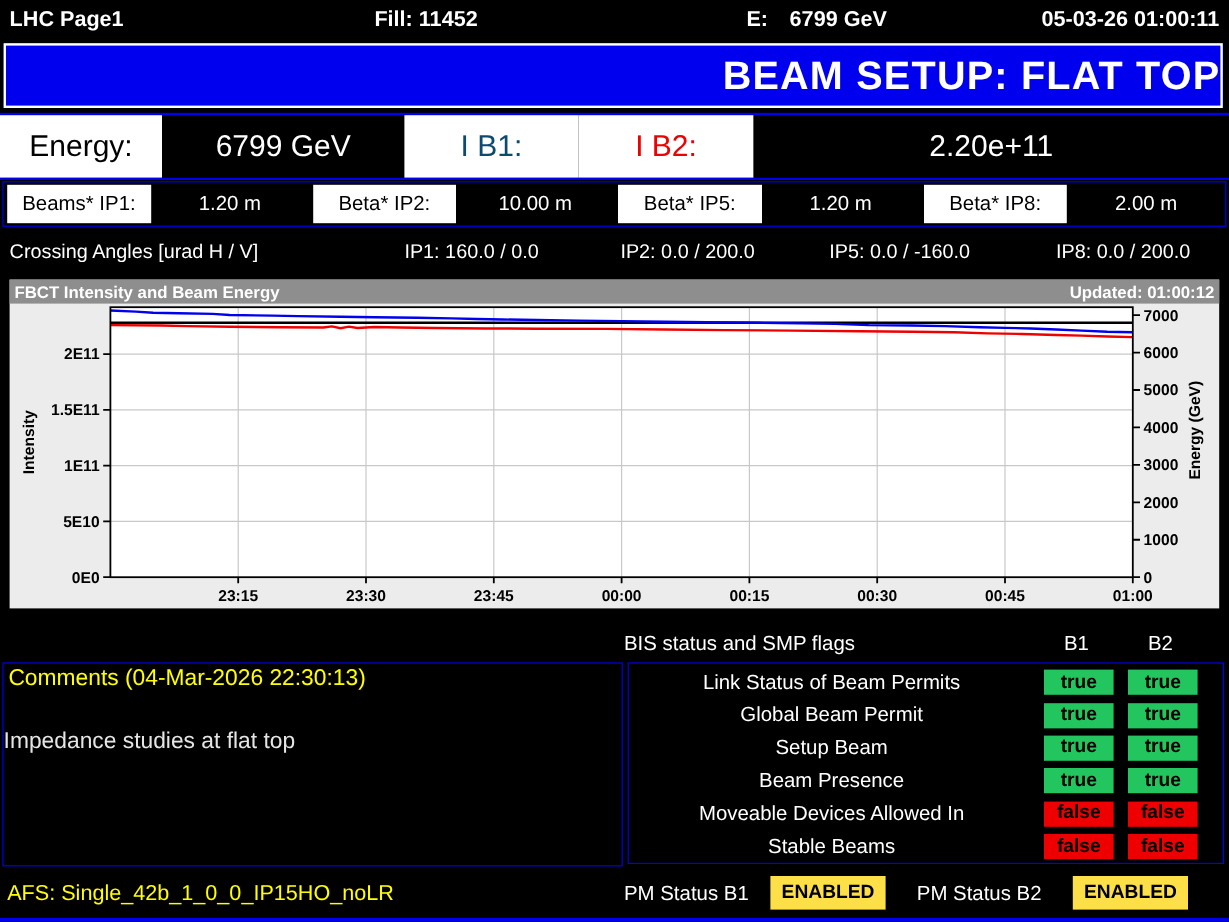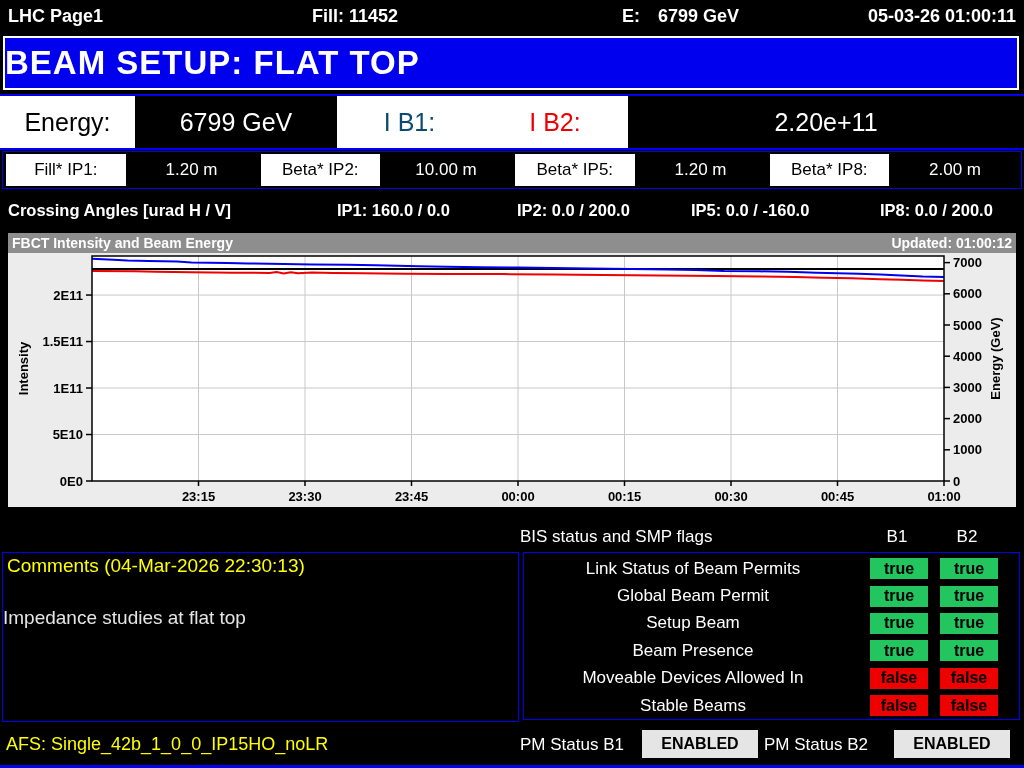--- a/index.html
+++ b/index.html
@@ -8,41 +8,41 @@
     font-family:"Liberation Sans",sans-serif;color:#fff;
   }
 
   
   #topbar{position:absolute;left:0;top:0;width:1024px;height:34px;background:#000;
     font-weight:bold;font-size:18px;}
   #topbar span{position:absolute;top:6px;white-space:nowrap;}
 
   
   #title-banner{position:absolute;left:3px;top:36px;width:1012px;height:50px;
-    background:#0000EE;border:2px solid #fff;display:flex;align-items:center;justify-content:flex-start;
+    background:#0000EE;border:2px solid #fff;display:flex;align-items:center;justify-content:flex-end;
     font-size:33px;font-weight:600;letter-spacing:1px;color:#fff;}
 
   
   #energy-row{position:absolute;left:0;top:94px;width:1024px;height:52px;
     border-top:2px solid #0000EE;border-bottom:2px solid #0000EE;display:flex;
     font-size:25px;}
   #energy-row .cell{display:flex;align-items:center;justify-content:center;height:100%;}
   .cell-label{background:#fff;color:#000;}
   .cell-value{background:#000;color:#fff;}
 
   
   #beta-row{position:absolute;left:2px;top:151px;width:1018px;height:36px;
     border:1px solid #0000EE;display:flex;font-size:17px;background:#000;}
   .beta-group{flex:1;display:flex;align-items:stretch;}
   .beta-label{width:47%;background:#fff;color:#000;display:flex;align-items:center;
     justify-content:center;margin:2px 0 2px 3px;}
   .beta-value{flex:1;display:flex;align-items:center;justify-content:center;color:#fff;}
 
   
-  #crossing-row{position:absolute;left:0;top:190px;width:1024px;height:42px;font-size:16.5px;font-weight:bold;}
+  #crossing-row{position:absolute;left:0;top:190px;width:1024px;height:42px;font-size:16.5px;}
   #crossing-row span{position:absolute;top:11px;white-space:nowrap;}
 
   
   #chart-panel{position:absolute;left:8px;top:233px;width:1008px;height:274px;background:#ECECEC;}
   #chart-header{height:20px;background:#8E8E8E;color:#fff;display:flex;align-items:center;
     justify-content:space-between;padding:0 4px;font-size:14px;font-weight:bold;}
   #chart-body{width:1008px;height:254px;}
   svg text{font-family:"Liberation Sans",sans-serif;font-size:13px;font-weight:bold;fill:#000;}
 
   
@@ -62,21 +62,21 @@
   .flag-badge{width:58px;height:21px;margin-left:8px;display:flex;align-items:center;
     justify-content:center;color:#000;font-weight:bold;font-size:16px;}
   .flag-badge + .flag-badge{margin-left:12px;}
   .flag-badge[data-state="true"]{background:#22c55e;}
   .flag-badge[data-state="false"]{background:#EE0000;}
 
   
   #afs-bar{position:absolute;left:0;top:724px;width:1024px;height:41px;background:#000;}
   #afs-text{position:absolute;left:6px;top:10px;color:#FFFF00;font-size:18px;font-weight:500;}
   .pm-label{position:absolute;top:11px;color:#fff;font-size:17px;font-weight:500;}
-  .pm-badge{position:absolute;top:6px;width:116px;height:28px;background:#e5e5e5;color:#000;
+  .pm-badge{position:absolute;top:6px;width:96px;height:28px;background:#fde047;color:#000;
     display:flex;align-items:center;justify-content:center;font-size:16px;font-weight:600;}
   #bottom-line{position:absolute;left:0;top:765px;width:1024px;height:3px;background:#0000EE;}
 </style>
 </head>
 <body>
 
 <div id="topbar">
   <span style="left:8px">LHC Page1</span>
   <span style="left:312px">Fill: 11452</span>
   <span style="left:622px">E:</span>
@@ -91,21 +91,21 @@
 <div id="energy-row">
   <div class="cell cell-label" style="width:135px">Energy:</div>
   <div class="cell cell-value" style="width:202px">6799 GeV</div>
   <div class="cell cell-label" style="width:145px;color:#0c4a6e">I B1:</div>
   <div class="cell cell-label" style="width:146px;color:#EE0000">I B2:</div>
   <div class="cell cell-value" style="flex:1">2.20e+11</div>
 </div>
 
 <div id="beta-row">
   <div class="beta-group">
-    <div class="beta-label">Fill* IP1:</div>
+    <div class="beta-label">Beams* IP1:</div>
     <div class="beta-value">1.20 m</div>
   </div>
   <div class="beta-group">
     <div class="beta-label">Beta* IP2:</div>
     <div class="beta-value">10.00 m</div>
   </div>
   <div class="beta-group">
     <div class="beta-label">Beta* IP5:</div>
     <div class="beta-value">1.20 m</div>
   </div>

